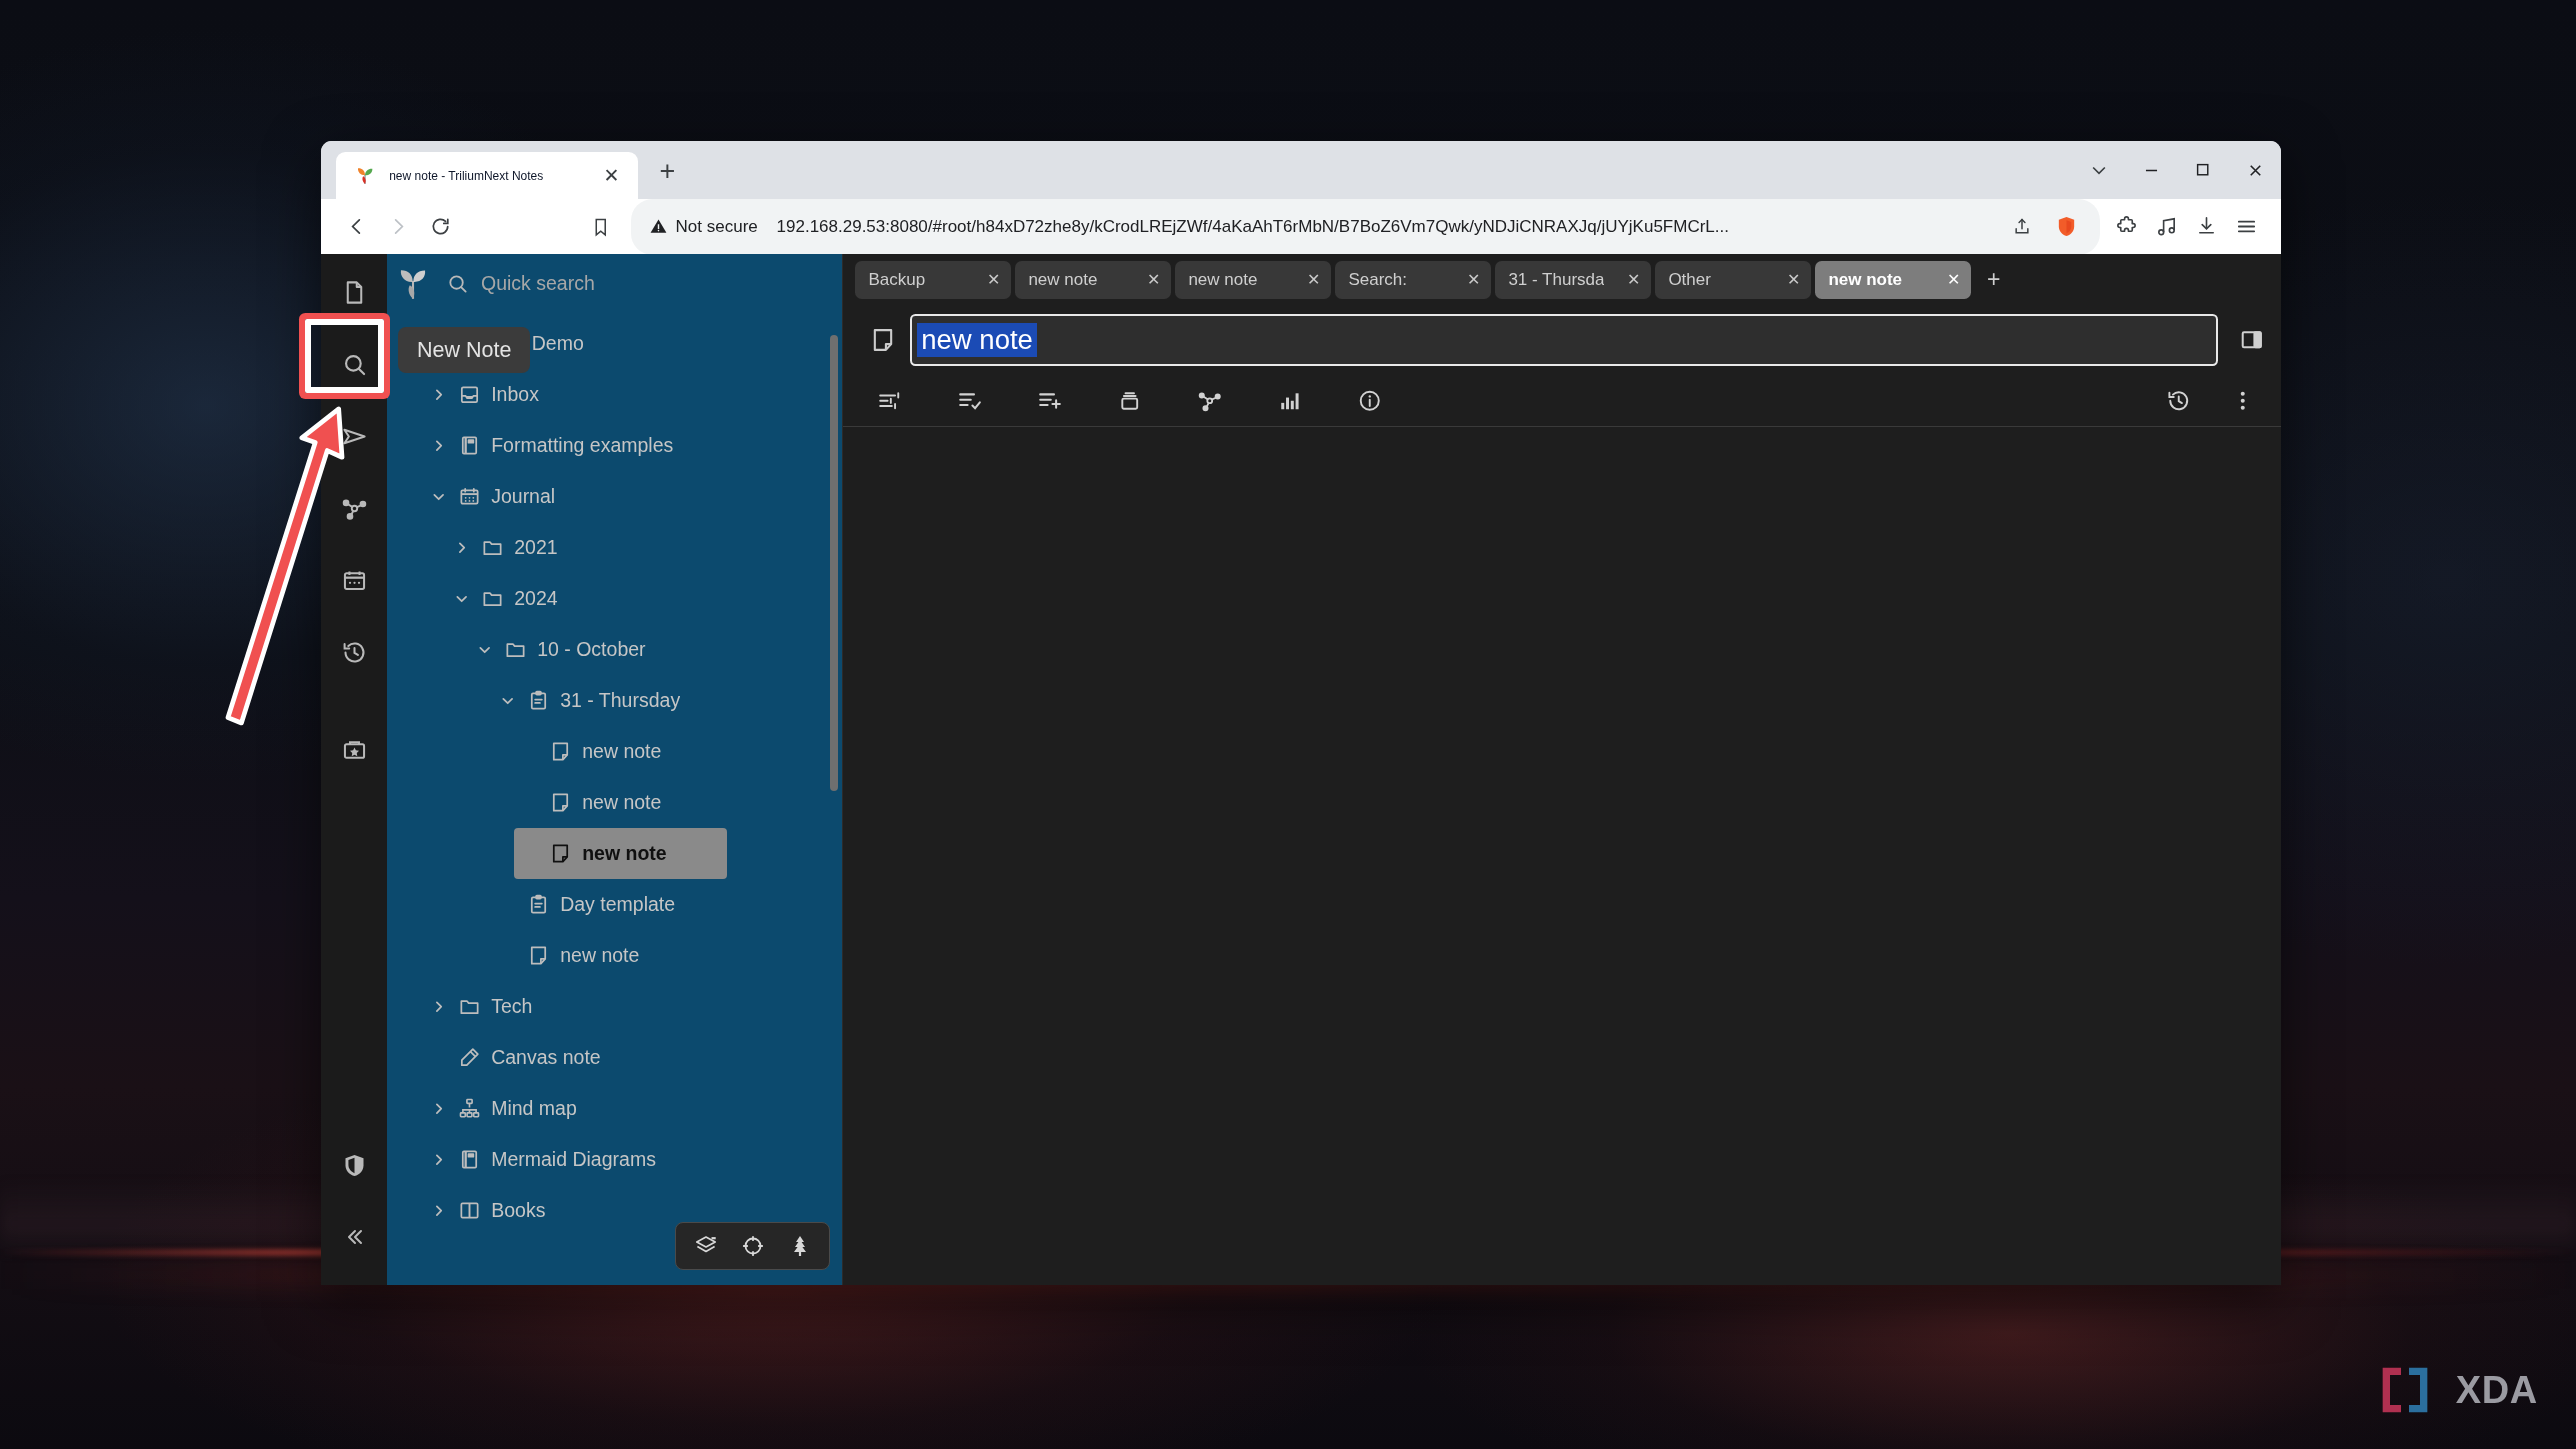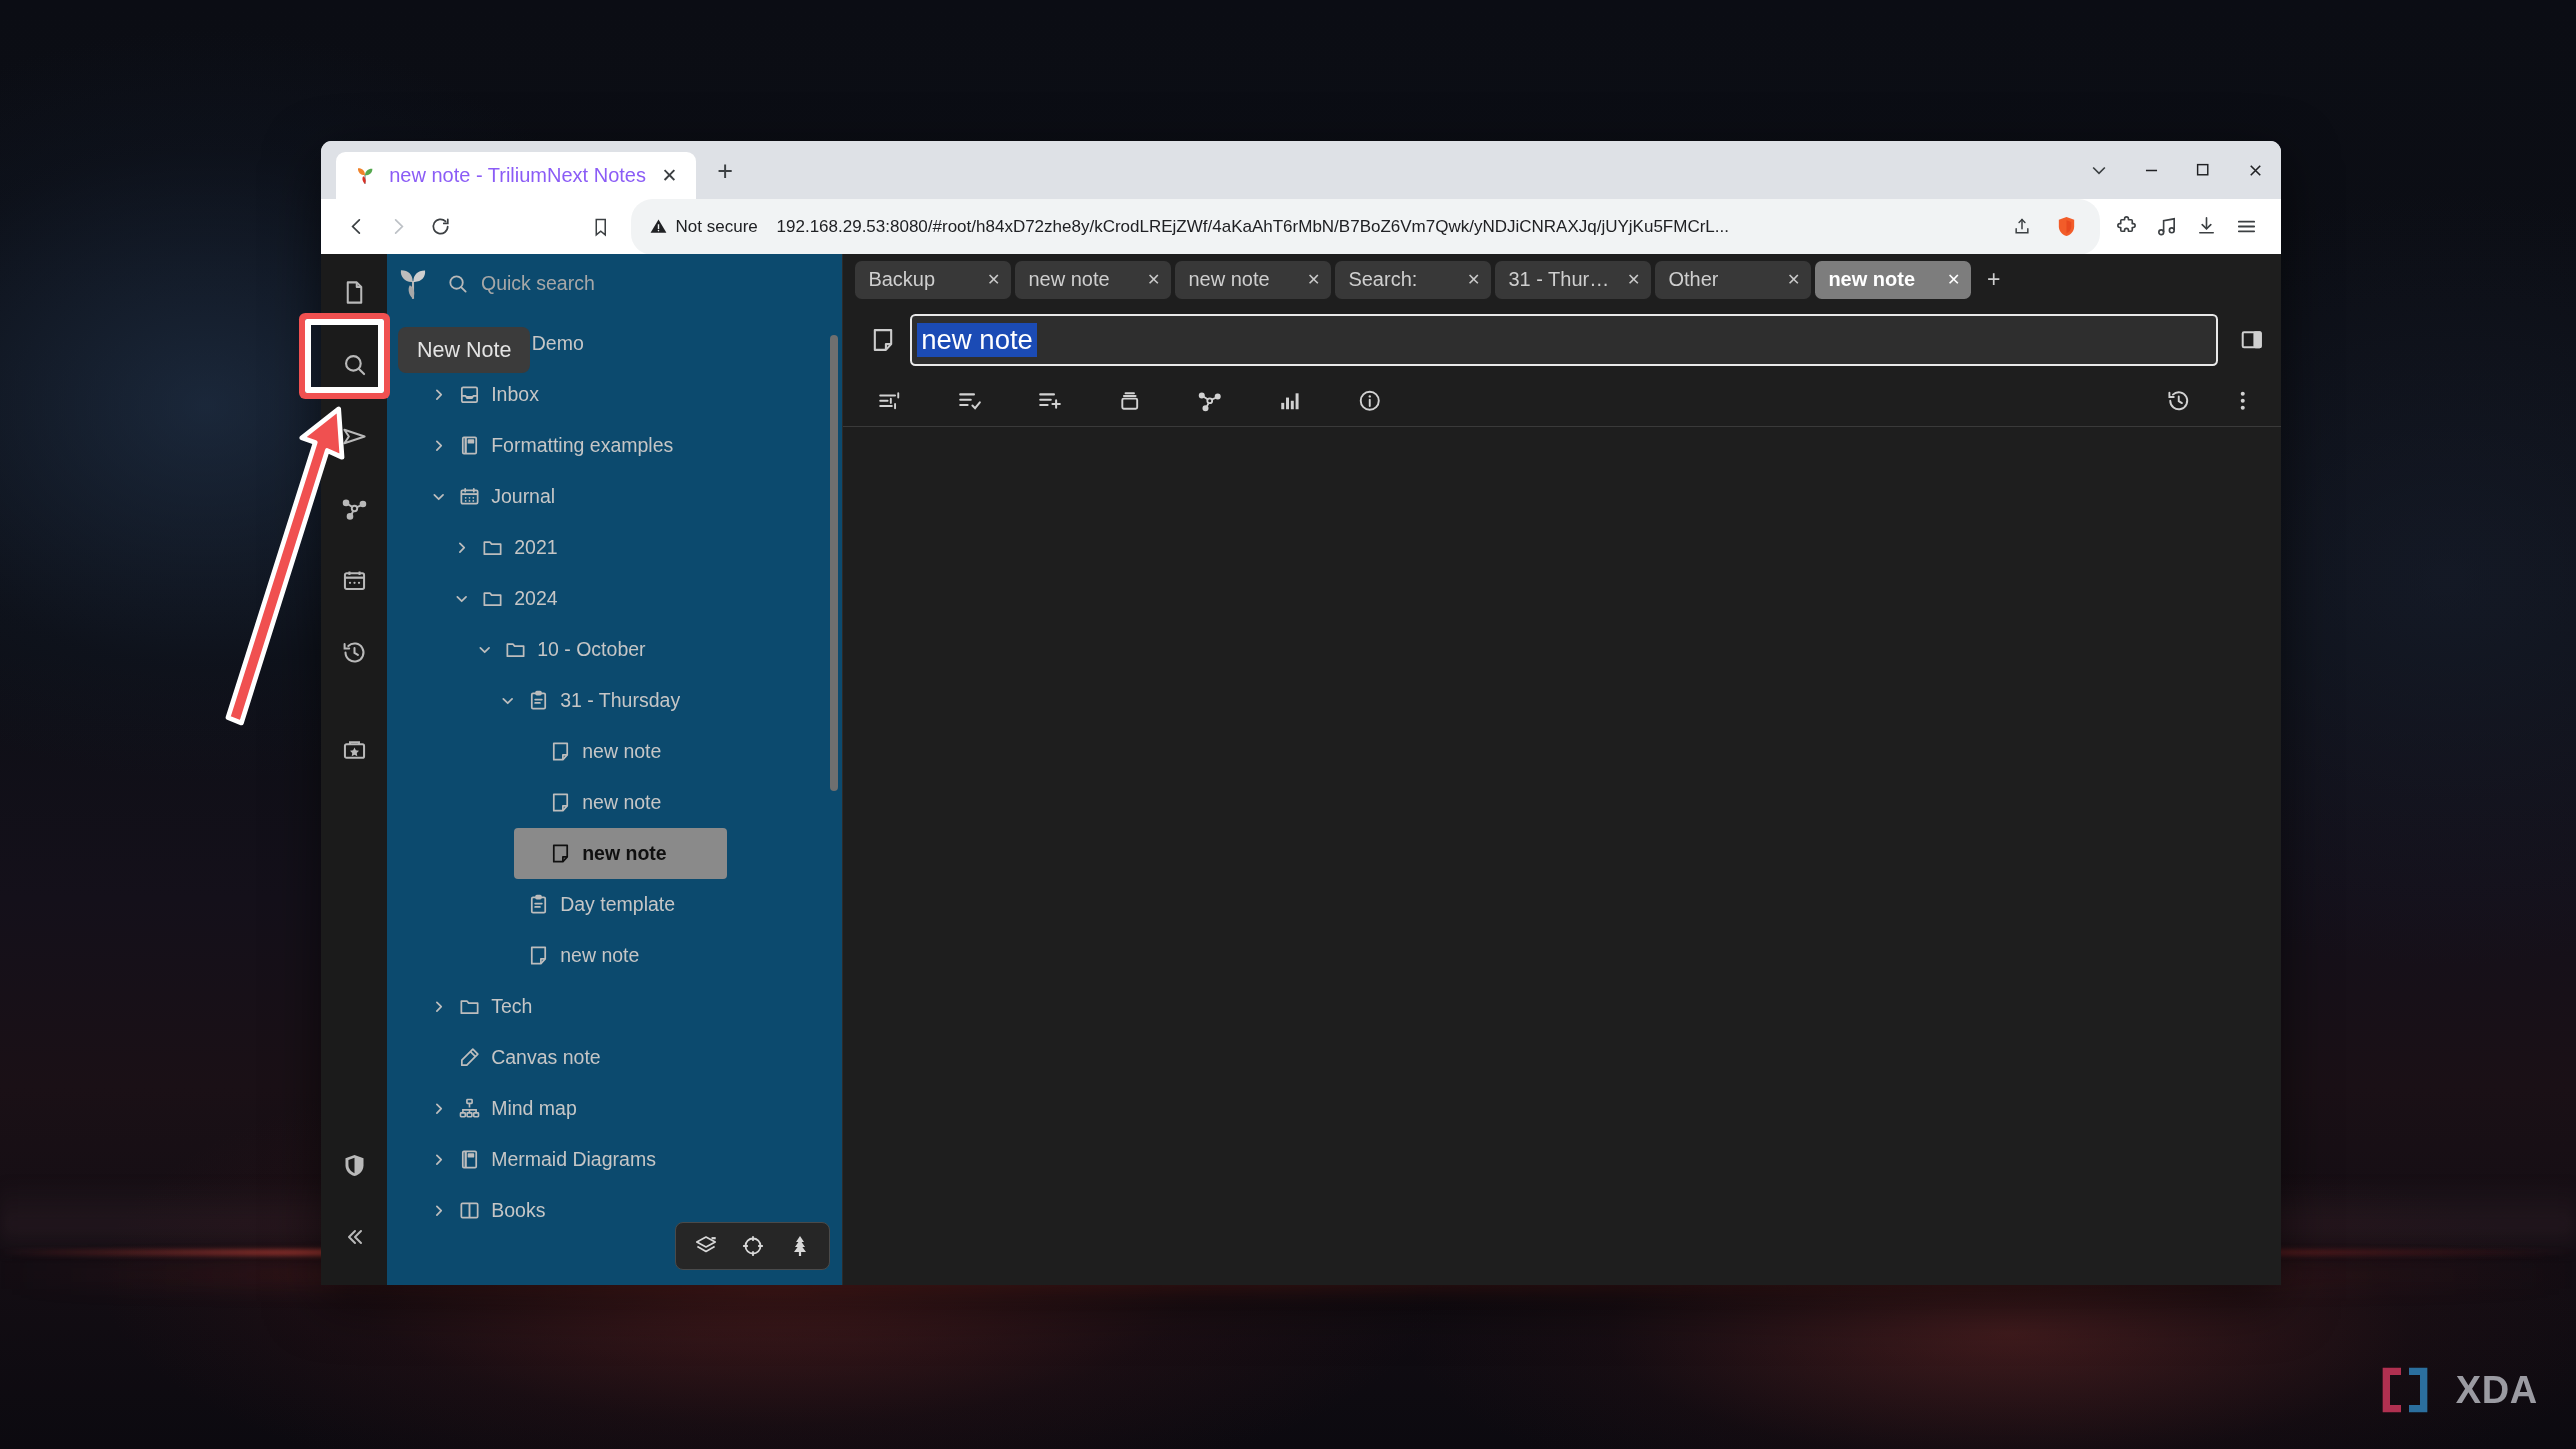--- a/index.html
+++ b/index.html
@@ -55,21 +55,21 @@
   }
   .browser-tab {
     display: flex; align-items: center; gap: 12px;
     height: 47px; padding: 0 14.8px 0 17.4px;
     background: #ffffff;
     border-radius: 9.4px 9.4px 0 0;
     min-width: 302px;
   }
   .tab-favicon { width: 24px; height: 24px; position: relative; flex: none; }
   .tab-title {
-    font-size: 20px; color: #8b5cf6; white-space: nowrap;
+    font-size: 12px; color: #0f172a; white-space: nowrap;
     overflow: hidden; text-overflow: ellipsis; flex: 1;
   }
   .tab-close {
     font-size: 19px; color: #3c4043; line-height: 1;
     width: 23px; text-align: center; flex: none; font-weight: 400;
   }
   #new-tab-btn {
     margin-left: 12px; margin-bottom: 9.4px;
     width: 35px; height: 35px; line-height: 32px; text-align: center;
     font-size: 27px; color: #3c4043; font-weight: 300;
@@ -182,21 +182,21 @@
     padding-left: 12px; gap: 0; overflow: hidden;
   }
   .note-tab {
     height: 38px; min-width: 156px; max-width: 156px;
     background: #383838; border-radius: 6.7px; margin-right: 4px;
     display: flex; align-items: center; justify-content: space-between;
     padding: 0 10.7px 0 13.4px; flex: none;
   }
   .note-tab.active { background: #7d7d7d; }
   .note-tab-label {
-    font-size: 20px; color: #cfcfcf; white-space: nowrap;
+    font-size: 17px; color: #cfcfcf; white-space: nowrap;
     overflow: hidden; text-overflow: ellipsis;
   }
   .note-tab.active .note-tab-label { color: #ffffff; font-weight: 700; }
   .note-tab-close { font-size: 16px; color: #c9c9c9; margin-left: 8px; flex: none;}
   .note-tab.active .note-tab-close { color: #ffffff; }
   #note-tab-add { font-size: 23px; color: #cfcfcf; padding: 0 12px; font-weight: 300; flex:none;}
 
   #note-title-row {
     display: flex; align-items: center; height: 70px;
     padding: 0 8px 0 25.5px; gap: 13.4px;

